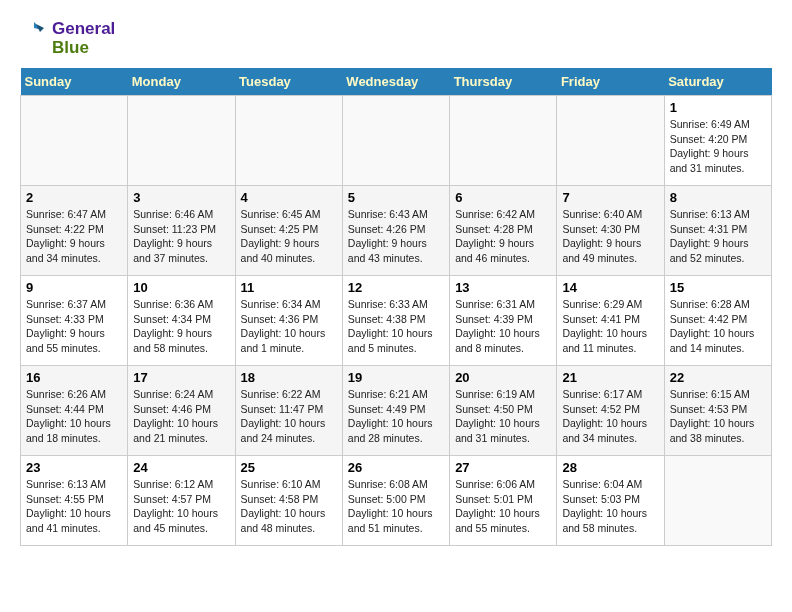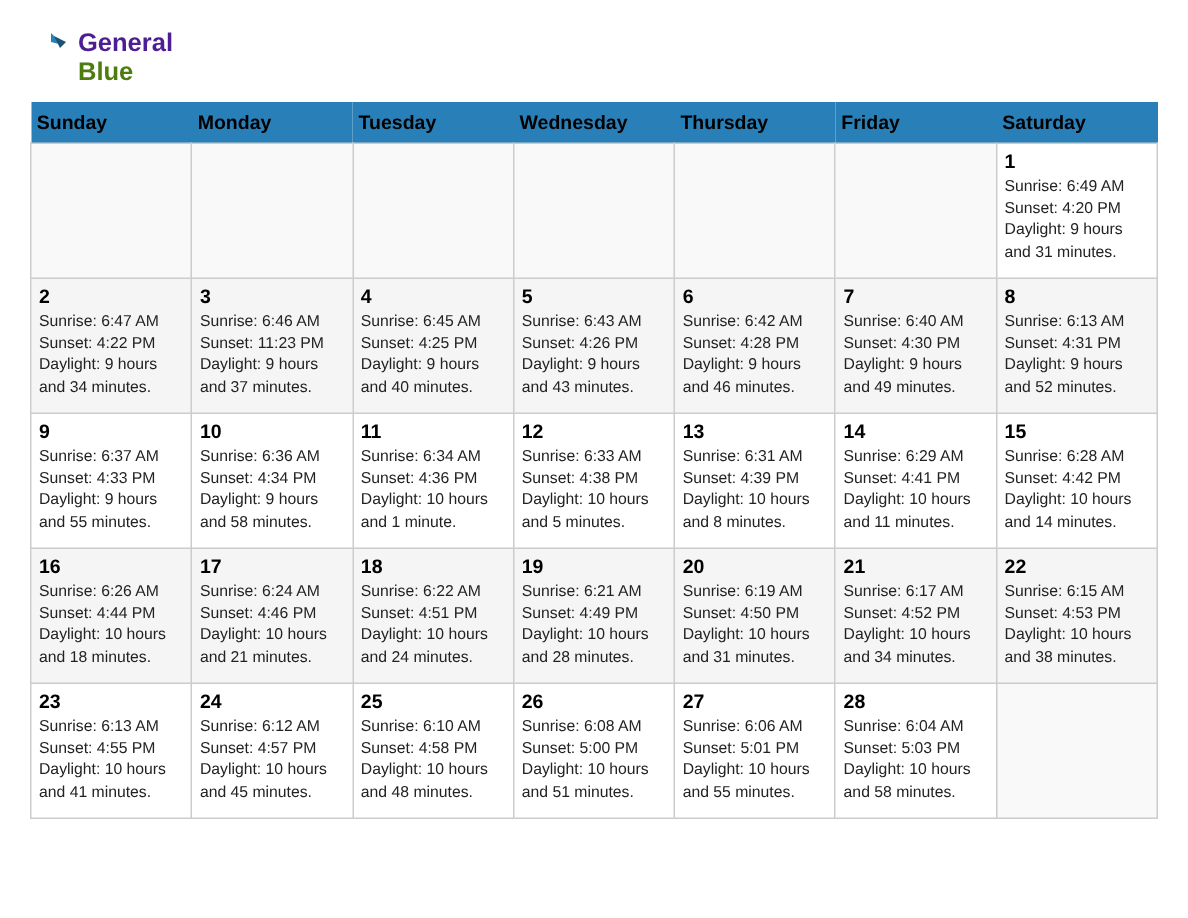--- a/index.html
+++ b/index.html
@@ -32,21 +32,21 @@
       font-size: 16px;
       color: #333;
     }
     table {
       width: 100%;
       border-collapse: collapse;
       font-size: 11px;
     }
     thead tr th {
       background-color: #2980b9;
-      color: #000000;
+      color: #fef9c3;
       padding: 6px 4px;
       text-align: left;
       font-size: 13px;
       font-weight: bold;
     }
     tbody tr td {
       border: 1px solid #ccc;
       vertical-align: top;
       padding: 4px 5px;
       width: 107px;
@@ -213,21 +213,21 @@
         </td>
         <td>
           <span class="day-number">17</span>
           <div class="day-info" style="white-space: pre-line;">Sunrise: 6:24 AM
 Sunset: 4:46 PM
 Daylight: 10 hours and 21 minutes.</div>
         </td>
         <td>
           <span class="day-number">18</span>
           <div class="day-info" style="white-space: pre-line;">Sunrise: 6:22 AM
-Sunset: 4:51 PM
+Sunset: 11:47 PM
 Daylight: 10 hours and 24 minutes.</div>
         </td>
         <td>
           <span class="day-number">19</span>
           <div class="day-info" style="white-space: pre-line;">Sunrise: 6:21 AM
 Sunset: 4:49 PM
 Daylight: 10 hours and 28 minutes.</div>
         </td>
         <td>
           <span class="day-number">20</span>

